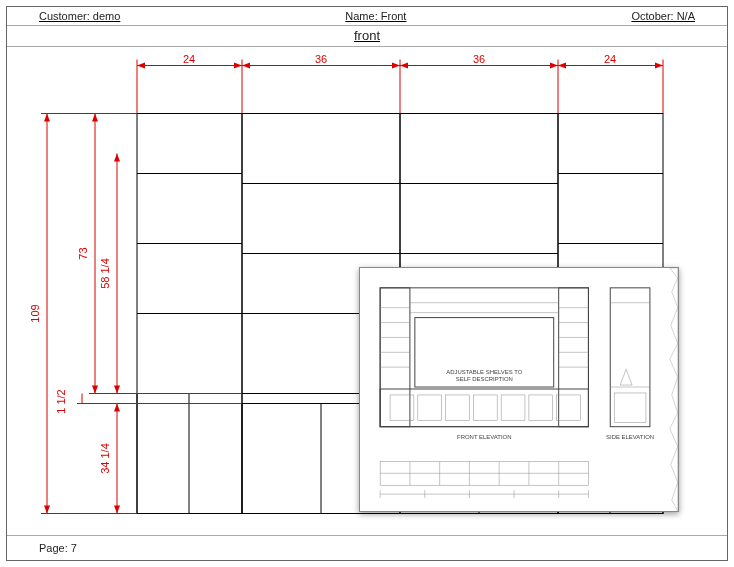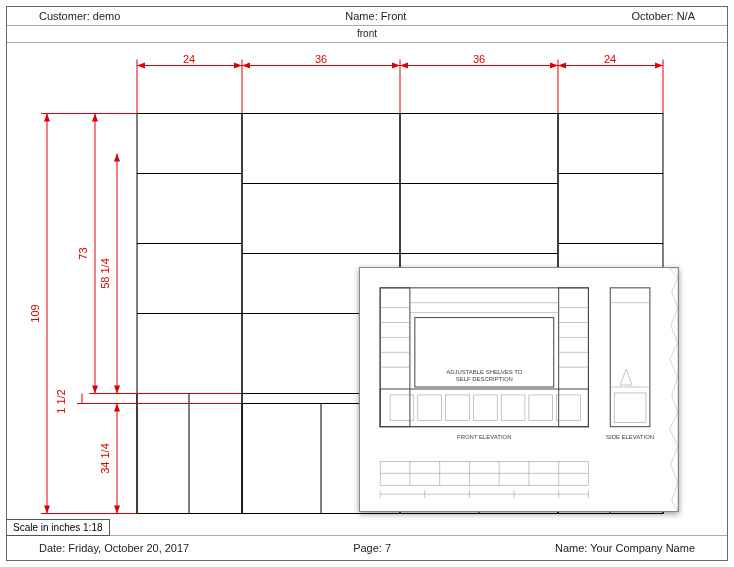--- a/index.html
+++ b/index.html
@@ -9,32 +9,33 @@
     background: #fff;
     font-family: Arial, Helvetica, sans-serif;
     position: relative;
     overflow: hidden;
   }
   .page-frame {
     position: absolute;
     left: 6px; top: 6px; right: 6px; bottom: 6px;
     border: 1px solid #666;
     background: #fff;
+    text-decoration: underline;
   }
   .header-bar {
     display: flex;
     justify-content: space-between;
     padding: 3px 32px;
     font-size: 11px;
     color: #222;
     border-bottom: 1px solid #aaa;
   }
   .header-sub {
     text-align: center;
-    font-size: 10px;
+    font-size: 13px;
     padding: 2px 0 3px;
     border-bottom: 1px solid #aaa;
     color: #222;
   }
   .footer-bar {
     position: absolute;
     left: 0; right: 0; bottom: 0;
     display: flex;
     justify-content: space-between;
     padding: 6px 32px;
@@ -251,21 +252,18 @@
       <line class="ri-thin" x1="20" y1="228" x2="230" y2="228"></line>
       <line class="ri-thin" x1="20" y1="224" x2="20" y2="232"></line>
       <line class="ri-thin" x1="65" y1="224" x2="65" y2="232"></line>
       <line class="ri-thin" x1="110" y1="224" x2="110" y2="232"></line>
       <line class="ri-thin" x1="155" y1="224" x2="155" y2="232"></line>
       <line class="ri-thin" x1="200" y1="224" x2="200" y2="232"></line>
       <line class="ri-thin" x1="230" y1="224" x2="230" y2="232"></line>
     </svg>
   </div>
 
-  <div class="scale-box">Scale in inches 1:18</div>
 
   <div class="footer-bar">
-    <span>Date: Friday, October 20, 2017</span>
     <span>Page: 7</span>
-    <span>Name: Your Company Name</span>
   </div>
 
 </div>
 
 </body></html>

